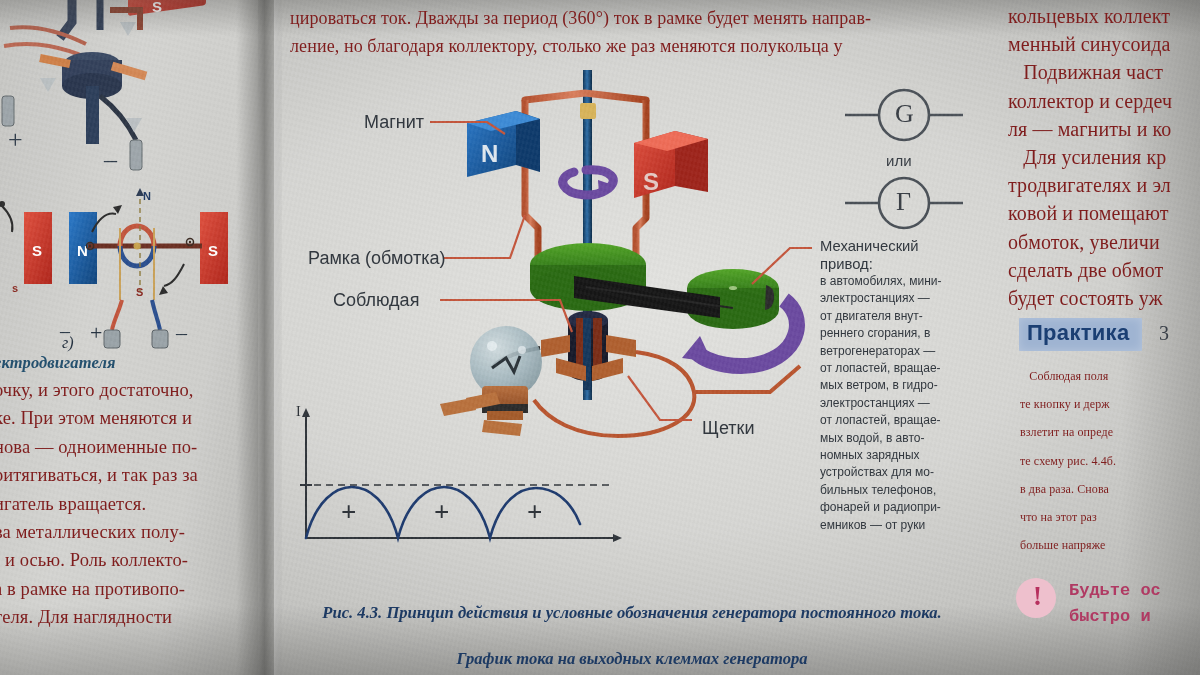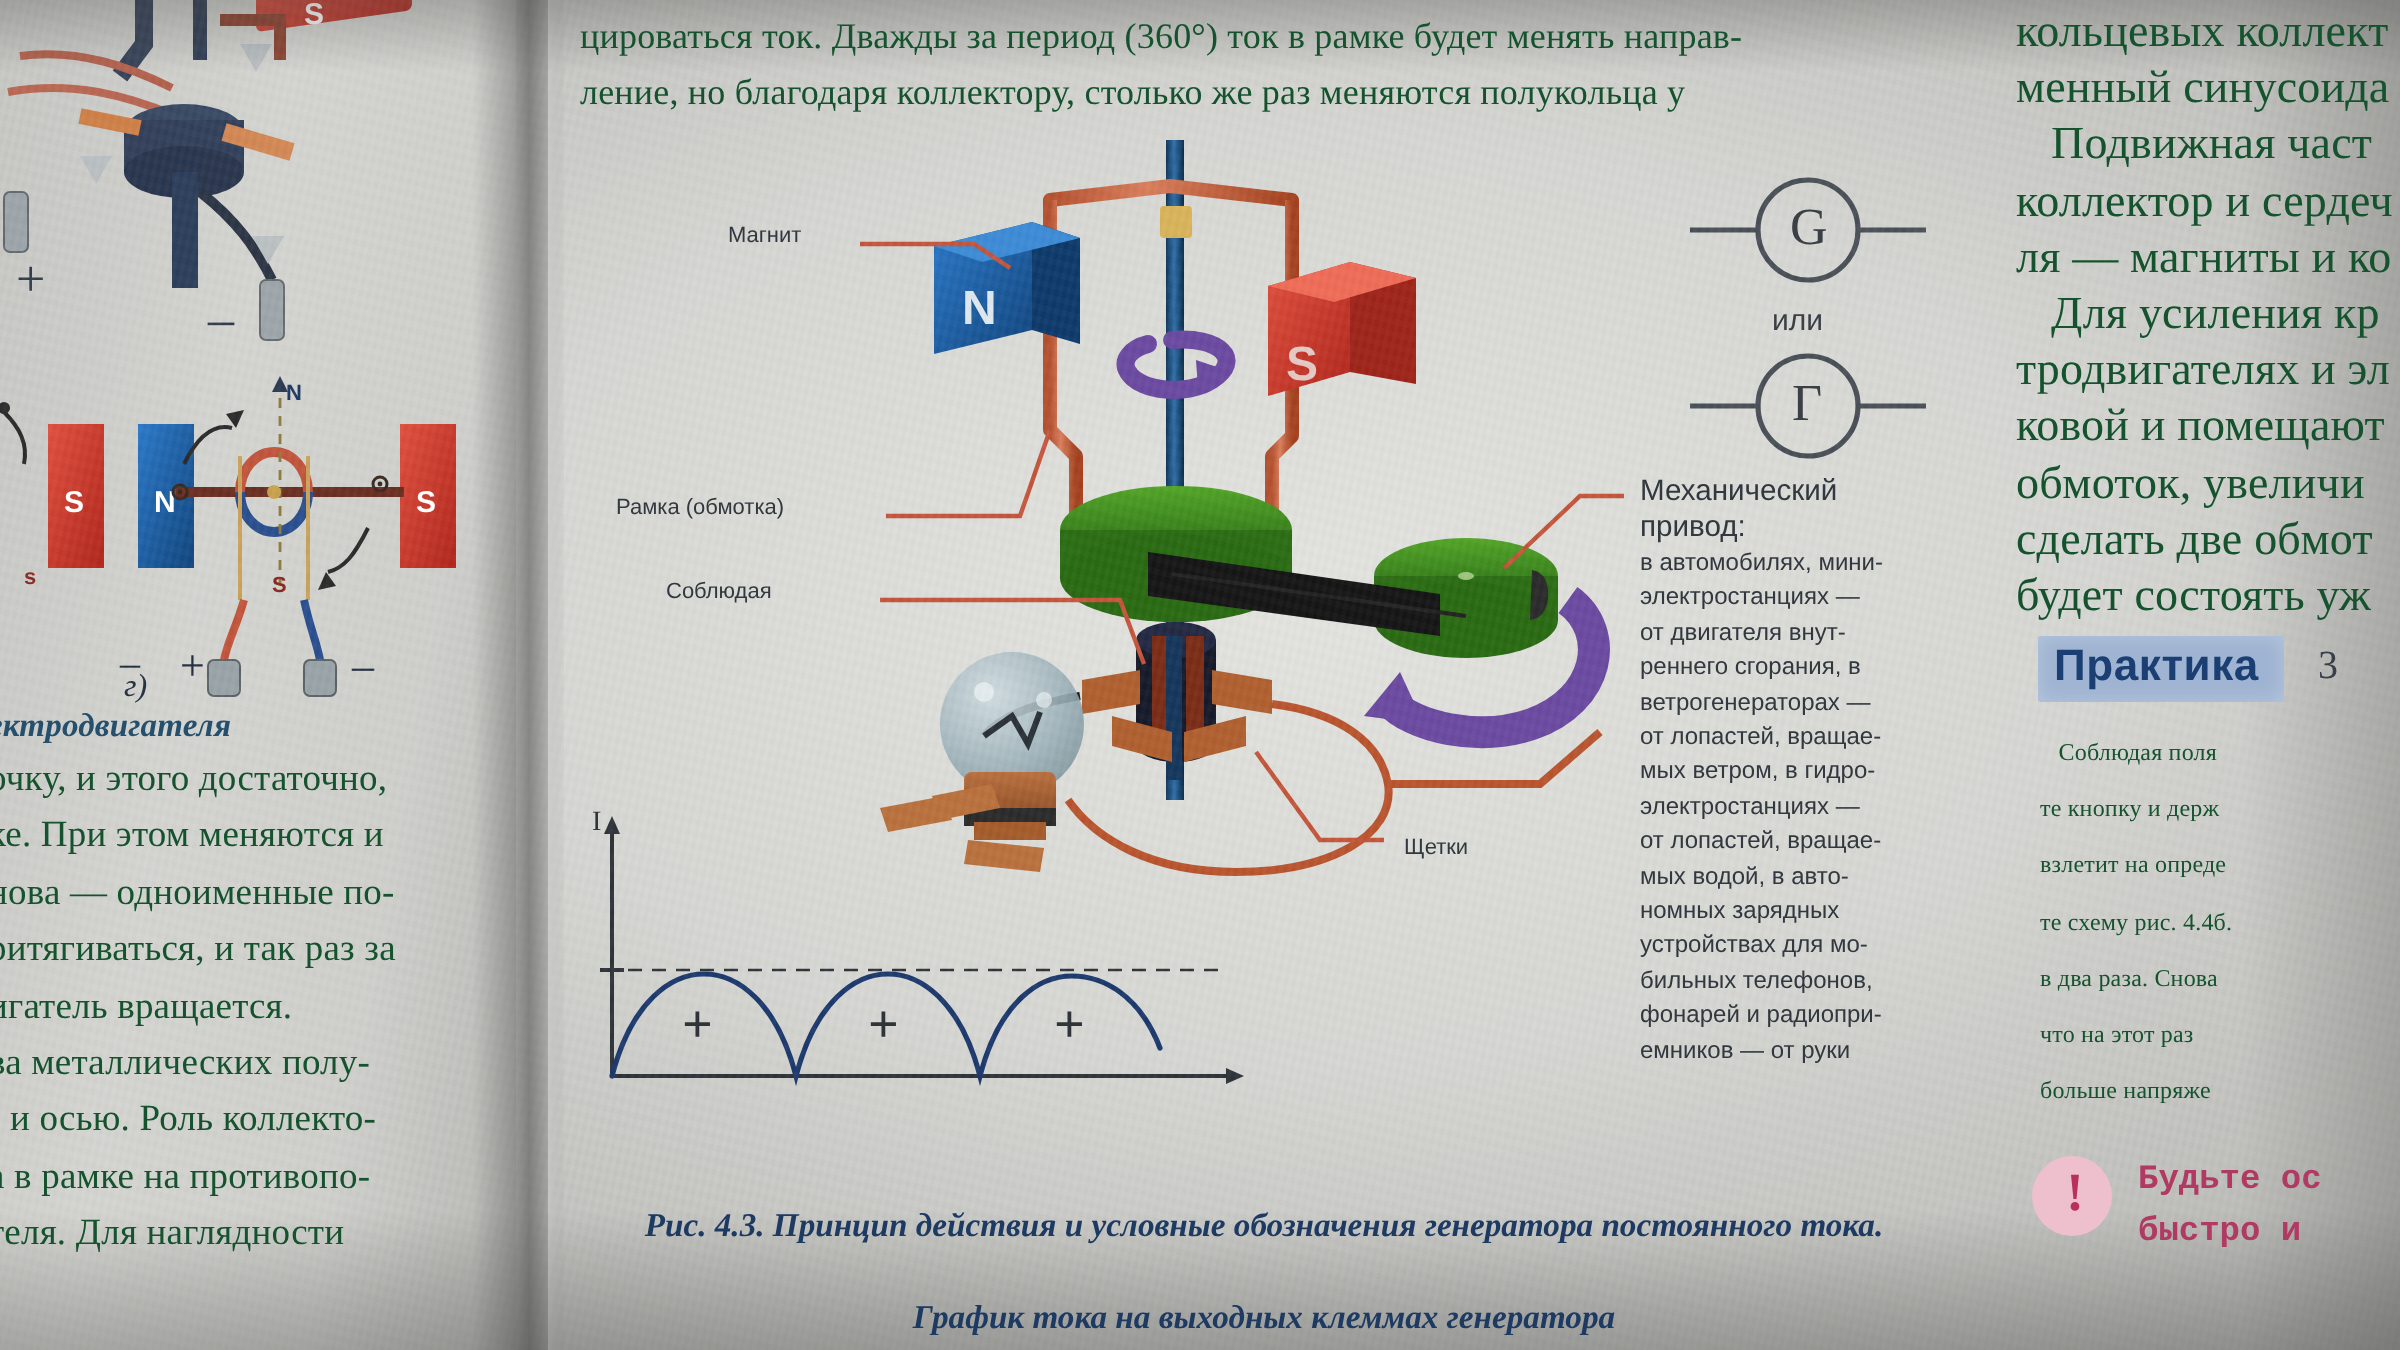--- a/index.html
+++ b/index.html
@@ -57,35 +57,35 @@
     background: linear-gradient(0deg, rgba(60,60,58,.30), rgba(60,60,58,0));
   }
   .right-shadow {
     position:absolute; right:0; top:0; width:80px; height:675px;
     background: linear-gradient(270deg, rgba(70,70,68,.25), rgba(70,70,68,0));
   }
 
   
   .body-col {
     position: absolute;
-    color: #14532d;
+    color: #7f1d1d;
     font-family: "Liberation Serif", serif;
     font-size: 17.5px;
     line-height: 25.5px;
     letter-spacing: .1px;
     white-space: pre;
   }
 
   .txt-top-mid {
     left: 290px; top: 4px;
     font-size: 18px; line-height: 28px;
   }
   .txt-right-1 {
     left: 1008px; top: 2px;
-    font-size: 23px; line-height: 28.2px;
+    font-size: 20px; line-height: 28.2px;
   }
   .txt-left-1 {
     left: -6px; top: 350px;
     font-size: 18.5px; line-height: 28.4px;
   }
   .txt-left-head {
     left: -6px; top: 350px;
     font-style: italic; font-weight: bold;
     font-size: 16.5px;
     color: #24506e;
@@ -157,21 +157,21 @@
     font-weight: bold;
     font-size: 16.6px;
     line-height: 23px;
     white-space: pre-line;
   }
 
   
   .dlabel {
     position: absolute;
     font-family: "Liberation Sans", sans-serif;
-    font-size: 11px;
+    font-size: 18px;
     color: #32383f;
     white-space: pre;
   }
   .dlabel.multi { line-height: 17.6px; }
 
   
   svg.art { position: absolute; left:0; top:0; }
 
   
   .sym-letter {

